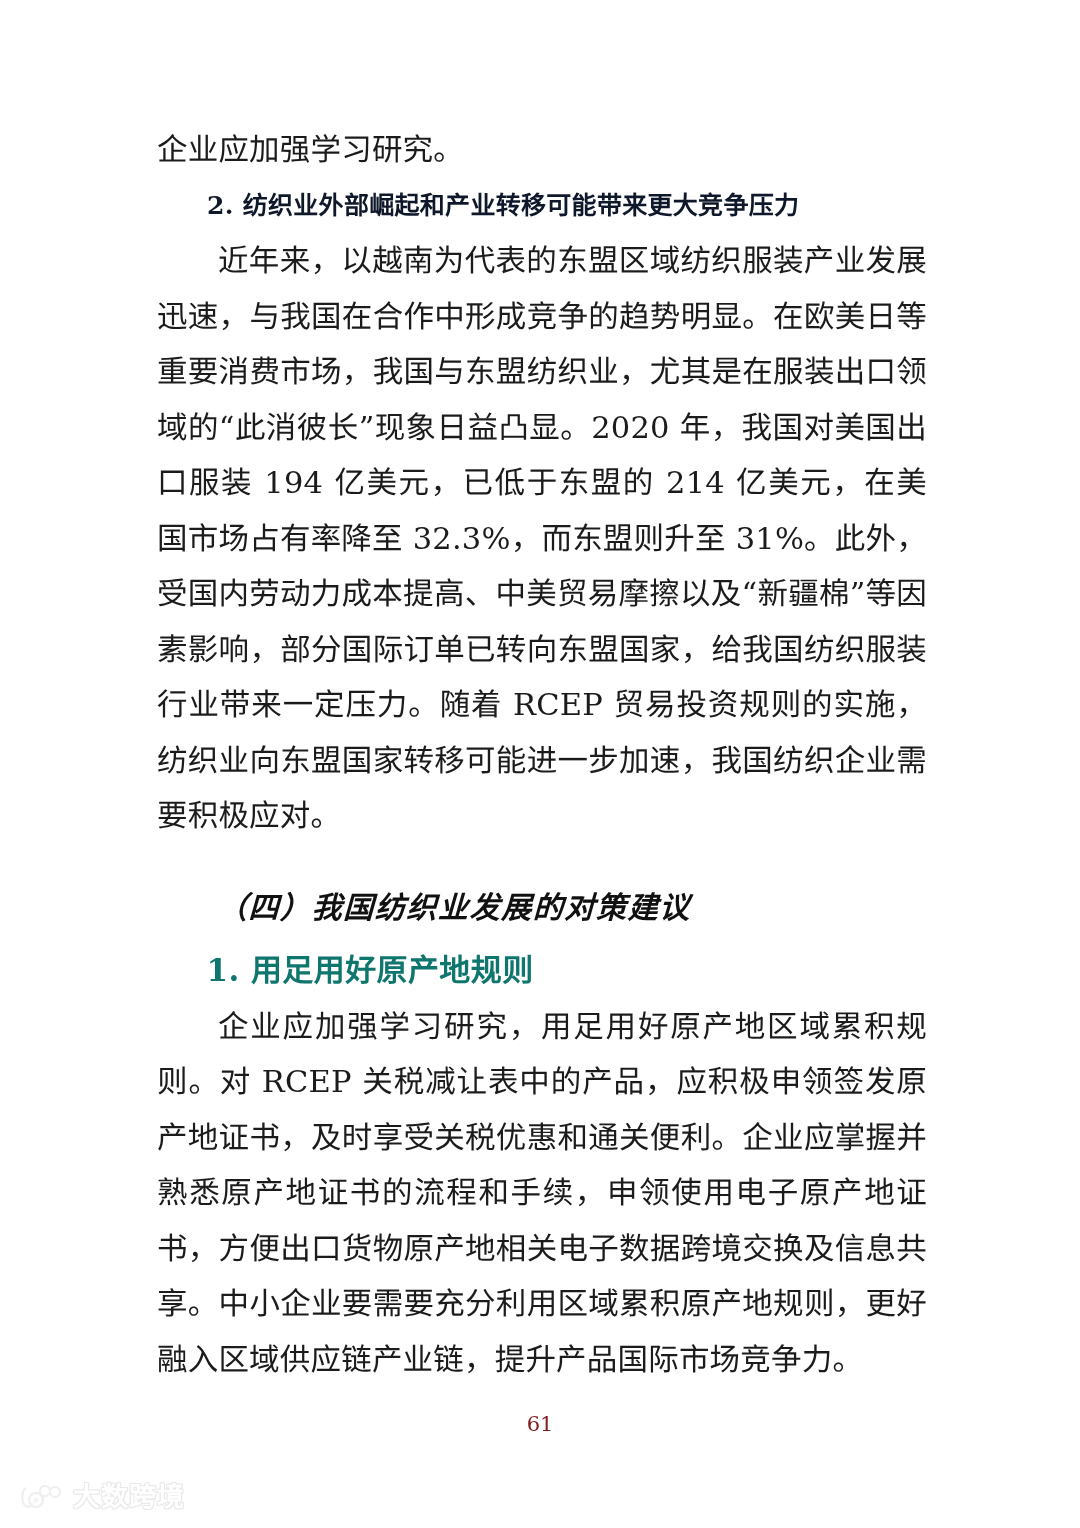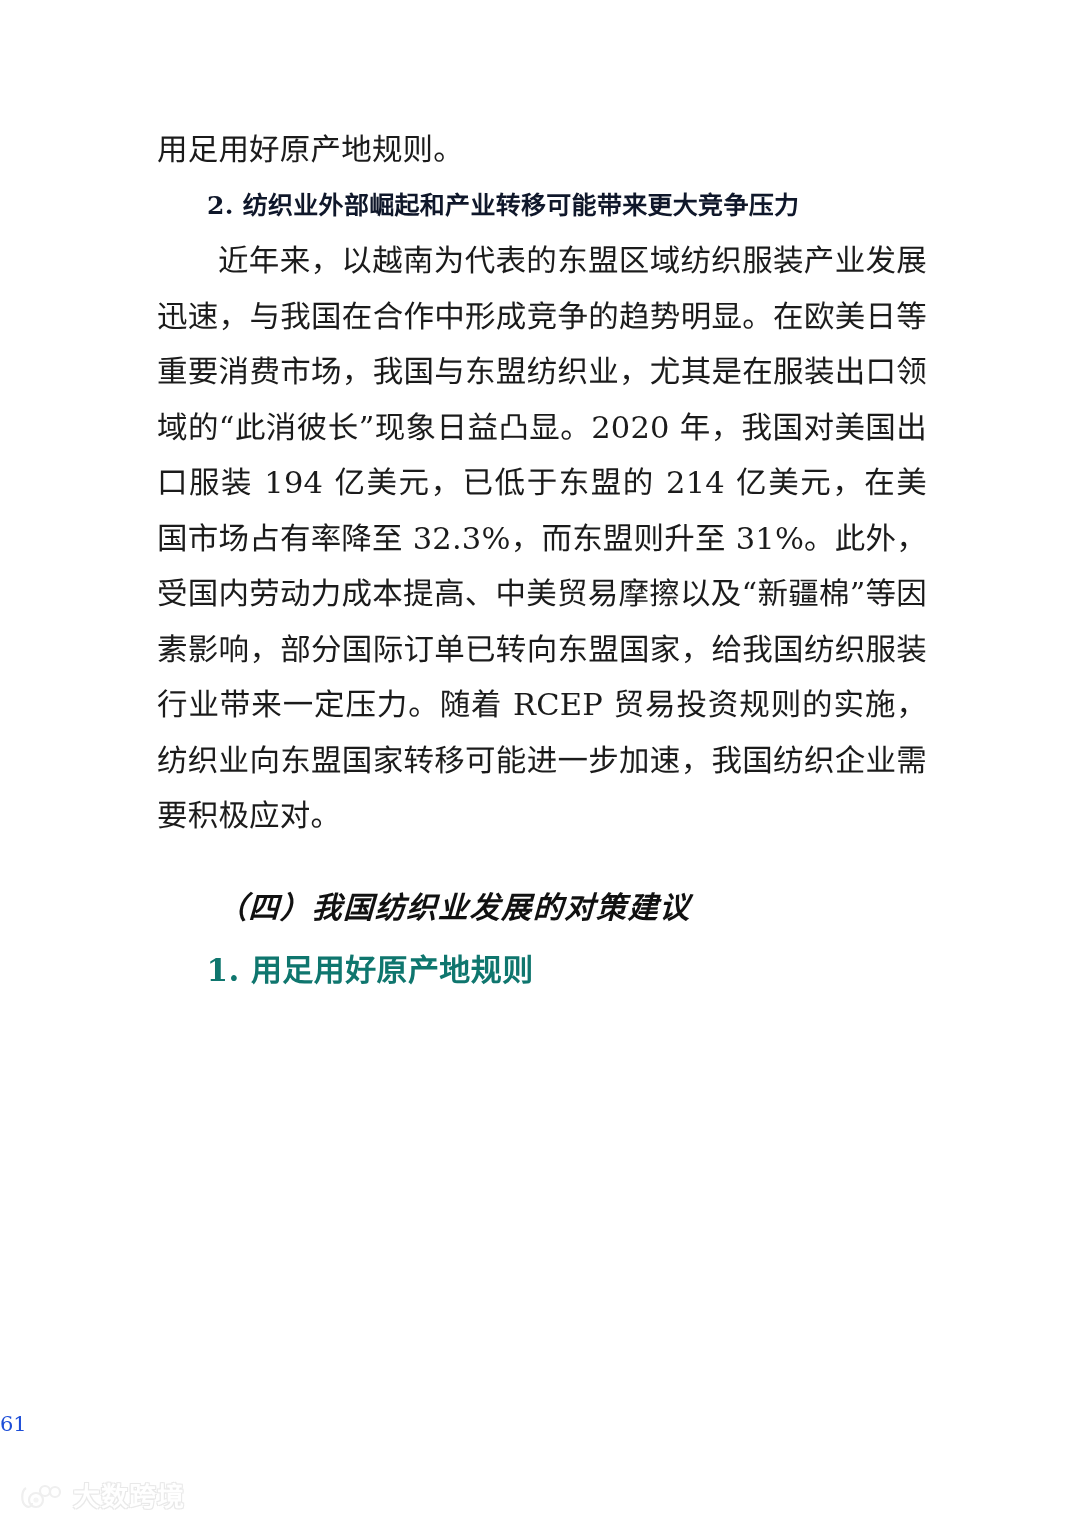--- a/index.html
+++ b/index.html
@@ -91,23 +91,24 @@
 
   .gap-sm { height: 8px; }
   .gap-md { height: 36px; }
 
   
   .page-number {
     position: absolute;
     left: 0;
     right: 0;
     top: 1412px;
+    text-align: center;
     font-size: 21px;
     line-height: 24px;
-    color: #1d4ed8;
+    color: #7f1d1d;
     font-family: "DejaVu Serif", "Liberation Serif", serif;
   }
 
   
   .watermark {
     position: absolute;
     left: 18px;
     top: 1482px;
     display: flex;
     align-items: center;
@@ -136,34 +137,35 @@
        0    0   2px #ececec;
   }
 </style>
 </head>
 <body>
 
 <div class="page">
 
   <div class="content">
 
-    <p class="para no-indent">用足用好原产地规则。</p>
+    <p class="para no-indent">企业应加强学习研究。</p>
 
     <h2 class="h-num">2. 纺织业外部崛起和产业转移可能带来更大竞争压力</h2>
 
     <p class="para">近年来，以越南为代表的东盟区域纺织服装产业发展迅速，与我国在合作中形成竞争的趋势明显。在欧美日等重要消费市场，我国与东盟纺织业，尤其是在服装出口领域的“此消彼长”现象日益凸显。2020 年，我国对美国出口服装 194 亿美元，已低于东盟的 214 亿美元，在美国市场占有率降至 32.3%，而东盟则升至 31%。此外，受国内劳动力成本提高、中美贸易摩擦以及“新疆棉”等因素影响，部分国际订单已转向东盟国家，给我国纺织服装行业带来一定压力。随着 RCEP 贸易投资规则的实施，纺织业向东盟国家转移可能进一步加速，我国纺织企业需要积极应对。</p>
 
     <div class="gap-md"></div>
 
     <h2 class="h-section">（四）我国纺织业发展的对策建议</h2>
 
     <div class="gap-sm"></div>
 
     <h3 class="h-sub">1. 用足用好原产地规则</h3>
 
+    <p class="para">企业应加强学习研究，用足用好原产地区域累积规则。对 RCEP 关税减让表中的产品，应积极申领签发原产地证书，及时享受关税优惠和通关便利。企业应掌握并熟悉原产地证书的流程和手续，申领使用电子原产地证书，方便出口货物原产地相关电子数据跨境交换及信息共享。中小企业要需要充分利用区域累积原产地规则，更好融入区域供应链产业链，提升产品国际市场竞争力。</p>
 
   </div>
 
   <div class="page-number">61</div>
 
   <div class="watermark">
     <span class="watermark-mark">
       <svg width="46" height="30" viewBox="0 0 46 30" aria-hidden="true">
         <g fill="none" stroke="#efefef" stroke-width="2.2">
           <path d="M8 6 C3 9, 3 21, 8 24 C11 26, 14 24, 14 21"></path>

